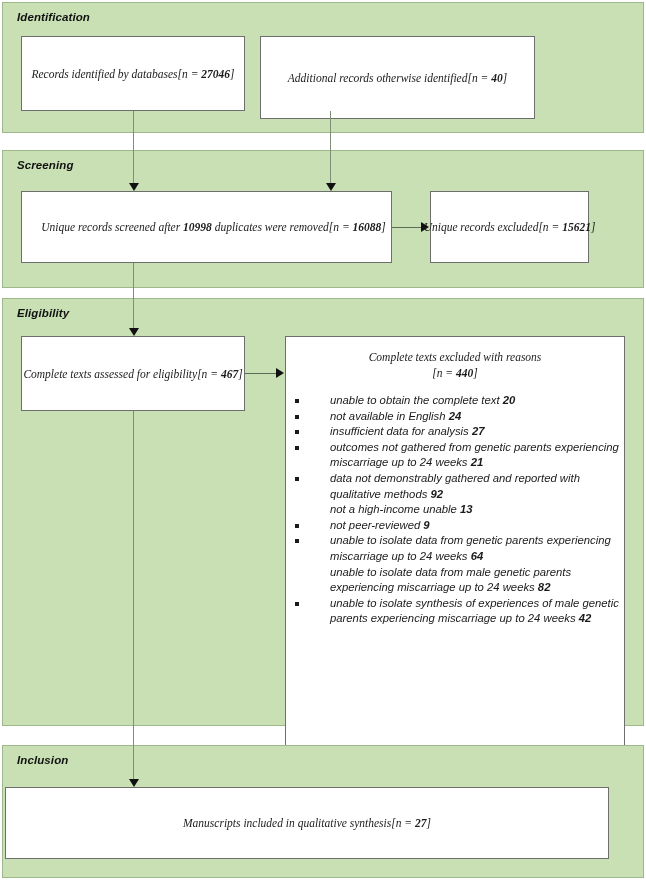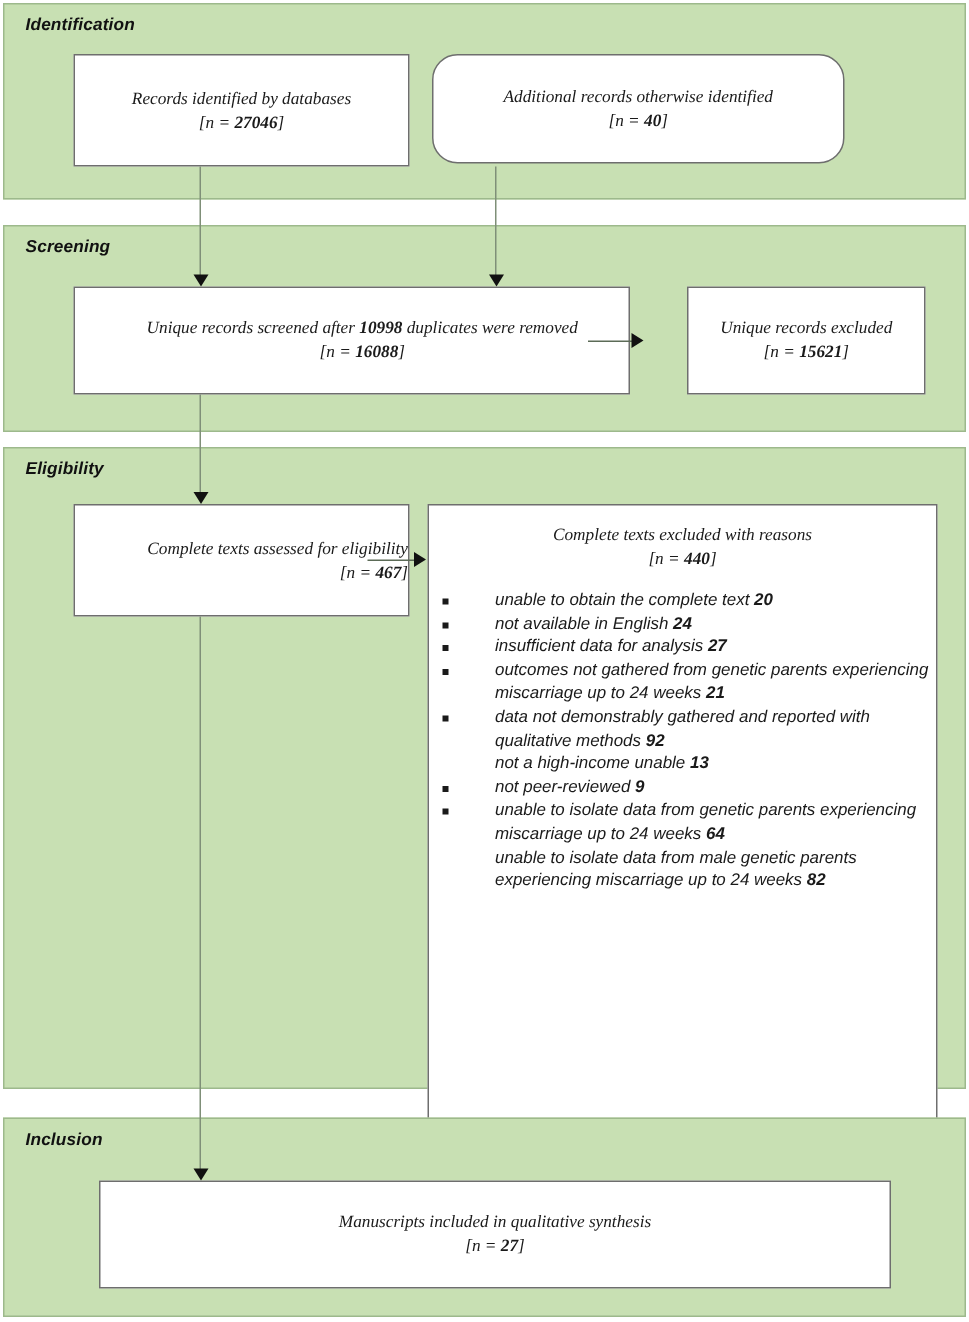--- a/index.html
+++ b/index.html
@@ -50,43 +50,42 @@
 
   
   .box {
     position: absolute;
     background: #ffffff;
     border: 1px solid #6e6e6e;
     box-sizing: border-box;
   }
   .box-center {
     display: flex;
-    flex-direction: column;
+    flex-direction: row;
     align-items: center;
     justify-content: center;
     text-align: center;
-    margin-left: 28px;
   }
   .box-text {
     font-family: "Liberation Serif", serif;
     font-style: italic;
     font-size: 11.5px;
     line-height: 16px;
     color: #1a1a1a;
     white-space: nowrap;
   }
   .box-text b { font-weight: bold; font-style: italic; }
 
   #box-db        { left: 21px;  top: 36px;  width: 224px; height: 75px; }
-  #box-other     { left: 260px; top: 36px;  width: 275px; height: 73px; border-radius: 17px; }
+  #box-other     { left: 260px; top: 36px;  width: 275px; height: 83px; }
   #box-screened  { left: 21px;  top: 191px; width: 371px; height: 72px; padding-left: 14px; }
   #box-excluded  { left: 430px; top: 191px; width: 159px; height: 72px; }
-  #box-assessed  { left: 21px;  top: 336px; width: 224px; height: 75px; align-items: flex-end; }
+  #box-assessed  { left: 21px;  top: 336px; width: 224px; height: 75px; }
   #box-reasons   { left: 285px; top: 336px; width: 340px; height: 442px; }
-  #box-included  { left: 38px;  top: 787px; width: 528px; height: 72px; }
+  #box-included  { left: 5px;  top: 787px; width: 604px; height: 72px; }
 
   
   .reasons-head {
     margin-top: 12px;
     text-align: center;
     font-family: "Liberation Serif", serif;
     font-style: italic;
     font-size: 11.5px;
     line-height: 16px;
     color: #1a1a1a;
@@ -194,20 +193,21 @@
     <ul class="reasons-list" id="reasons-list">
         <li class="reason-item"><span class="bullet"></span><span>unable to obtain the complete text </span><span class="num">20</span></li>
         <li class="reason-item"><span class="bullet"></span><span>not available in English </span><span class="num">24</span></li>
         <li class="reason-item"><span class="bullet"></span><span>insufficient data for analysis </span><span class="num">27</span></li>
         <li class="reason-item"><span class="bullet"></span><span>outcomes not gathered from genetic parents experiencing miscarriage up to 24 weeks </span><span class="num">21</span></li>
         <li class="reason-item"><span class="bullet"></span><span>data not demonstrably gathered and reported with qualitative methods </span><span class="num">92</span></li>
         <li class="reason-item"><span>not a high-income unable </span><span class="num">13</span></li>
         <li class="reason-item"><span class="bullet"></span><span>not peer-reviewed </span><span class="num">9</span></li>
         <li class="reason-item"><span class="bullet"></span><span>unable to isolate data from genetic parents experiencing miscarriage up to 24 weeks </span><span class="num">64</span></li>
         <li class="reason-item"><span>unable to isolate data from male genetic parents experiencing miscarriage up to 24 weeks </span><span class="num">82</span></li>
+        <li class="reason-item"><span class="bullet"></span><span>unable to isolate synthesis of experiences of male genetic parents experiencing miscarriage up to 24 weeks </span><span class="num">42</span></li>
       </ul>
   </div>
 
   <div class="band" id="band-inclusion">
     <div class="band-label">Inclusion</div>
   </div>
 
   <div class="box box-center" id="box-included">
     <div class="box-text">Manuscripts included in qualitative synthesis</div>
     <div class="box-text"><span>[n = </span><b>27</b><span>]</span></div>

